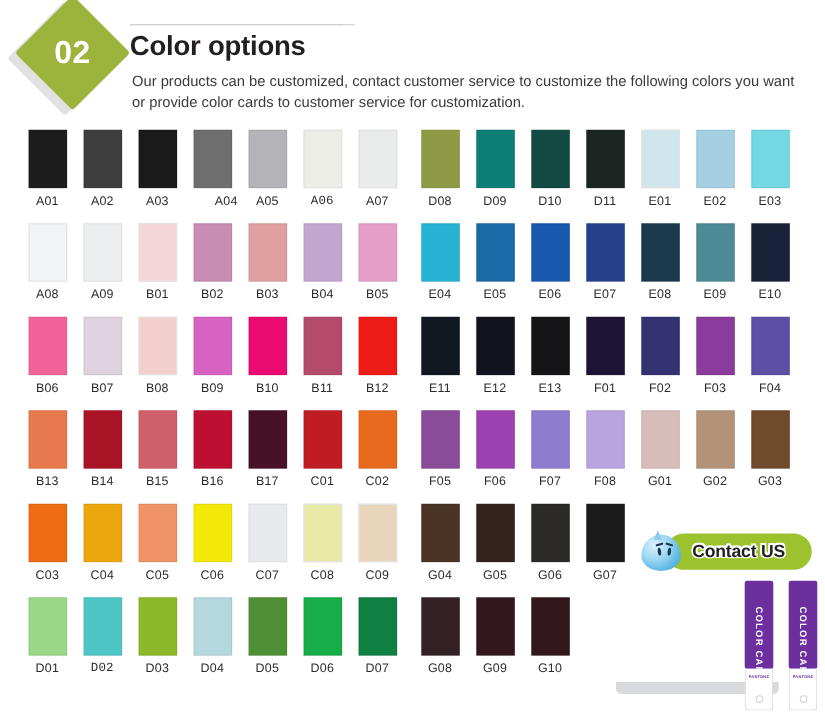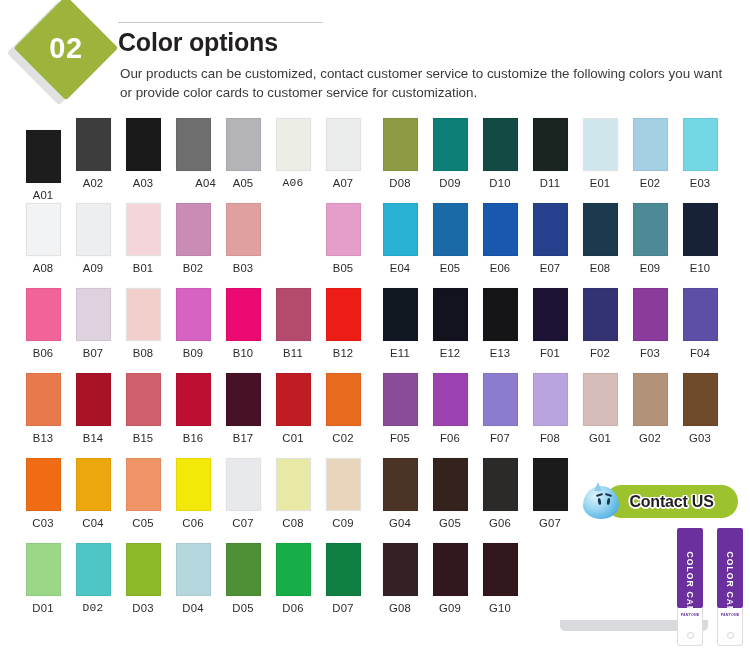--- a/index.html
+++ b/index.html
@@ -139,21 +139,21 @@
 
   <div class="rule"></div>
   <div class="rule-tail"></div>
 
   <div id="title">Color options</div>
   <div id="subtitle">Our products can be customized, contact customer service to customize the following colors you want or provide color cards to customer service for customization.</div>
 </div>
 
 <div id="grid">
     <div class="row">
-      <div class="cell" style="left: 20px; top: 12px;">
+      <div class="cell" style="left: 20px; top: 0px;">
         <div class="chip" style="background: rgb(29, 29, 29);"></div>
         <div class="lab">A01</div>
       </div>
       <div class="cell" style="left: 70px; top: 0px;">
         <div class="chip" style="background: rgb(61, 61, 61);"></div>
         <div class="lab">A02</div>
       </div>
       <div class="cell" style="left: 120px; top: 0px;">
         <div class="chip" style="background: rgb(26, 26, 26);"></div>
         <div class="lab">A03</div>
@@ -216,20 +216,24 @@
         <div class="chip chip-light" style="background: rgb(244, 213, 217);"></div>
         <div class="lab">B01</div>
       </div>
       <div class="cell" style="left: 170px; top: 0px;">
         <div class="chip" style="background: rgb(201, 140, 181);"></div>
         <div class="lab">B02</div>
       </div>
       <div class="cell" style="left: 220px; top: 0px;">
         <div class="chip" style="background: rgb(224, 160, 160);"></div>
         <div class="lab">B03</div>
+      </div>
+      <div class="cell" style="left: 270px; top: 0px;">
+        <div class="chip" style="background: rgb(195, 166, 207);"></div>
+        <div class="lab">B04</div>
       </div>
       <div class="cell" style="left: 320px; top: 0px;">
         <div class="chip" style="background: rgb(229, 158, 201);"></div>
         <div class="lab">B05</div>
       </div>
       <div class="cell" style="left: 377px; top: 0px;">
         <div class="chip" style="background: rgb(39, 178, 212);"></div>
         <div class="lab">E04</div>
       </div>
       <div class="cell" style="left: 427px; top: 0px;">

